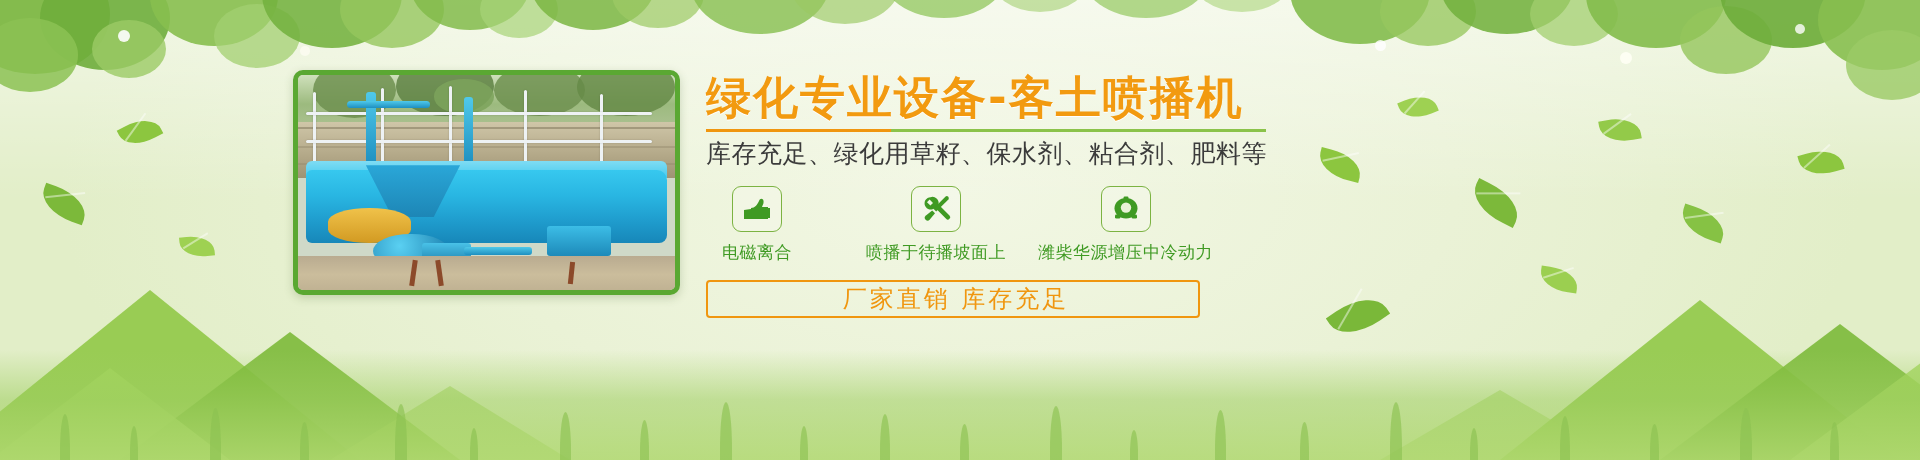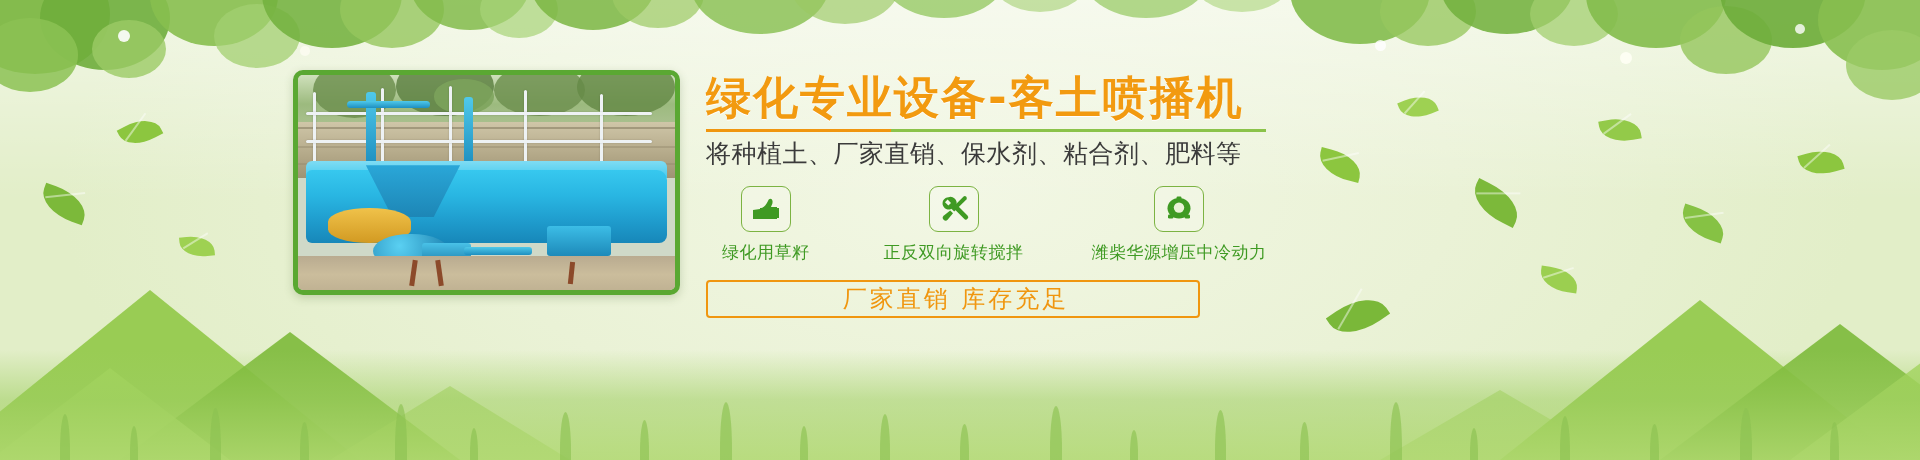--- a/index.html
+++ b/index.html
@@ -161,21 +161,21 @@
     border:1.5px solid #7cb342; border-radius:9px;
     background:rgba(255,255,255,.18);
     display:flex; align-items:center; justify-content:center;
   }
   .feature-label{
     margin-top:9px; font-size:17px; color:#3f9a23; white-space:nowrap;
     letter-spacing:.5px;
   }
   .f1{ margin-left:16px; }
   .f2{ margin-left:74px; }
-  .f3{ margin-left:68px; }
+  .f3{ margin-left:32px; }
 
   
   #cta{
     margin-top:16px; position:relative;
     width:494px; height:38px;
     border:2px solid #f0960f; border-radius:4px;
     display:flex; align-items:center;
   }
   #cta-slogan{
     flex:1; text-align:center;
@@ -348,45 +348,45 @@
       <div class="ph-leg" style="left:72%; bottom:3%; width:5px; height:10%; transform:rotate(6deg);"></div>
     </div>
   </div>
 
   <div id="copy">
 
     <div id="headline">绿化专业设备-客土喷播机</div>
 
     <div class="divider"></div>
 
-    <div class="sub">将种植土、厂家直销、保水剂、粘合剂、肥料等</div>
+    <div class="sub">库存充足、绿化用草籽、保水剂、粘合剂、肥料等</div>
 
     <div id="features">
 
       <div class="feature f1">
         <div class="feature-icon">
           <svg width="30" height="28" viewBox="0 0 30 28" aria-hidden="true">
             <path d="M2 15 L2 24 L9 24 L9 14 Z" fill="#3f9a23"></path>
             <path d="M9 13 C13 13 15 10 17 6 C18 3 21 3 21.5 6 C22 9 20 11 20 12 L26 12 L26 24 L9 24 Z" fill="#3f9a23"></path>
             <rect x="22" y="13" width="6" height="10" fill="#3f9a23"></rect>
           </svg>
         </div>
-        <div class="feature-label">绿化用草籽</div>
+        <div class="feature-label">电磁离合</div>
       </div>
 
       <div class="feature f2">
         <div class="feature-icon">
           <svg width="32" height="30" viewBox="0 0 32 30" aria-hidden="true">
             <path d="M10.5 3.2 a6.2 6.2 0 1 0 4.6 10.6 l11 11 a2.4 2.4 0 0 0 3.4 -3.4 l-11 -11 A6.2 6.2 0 0 0 10.5 3.2 Z
                      M9.6 5.6 l3.4 3.4 -2.6 2.6 -3.4 -3.4 Z" fill="#3f9a23"></path>
             <path d="M25.6 2.6 a2 2 0 0 1 2.8 2.8 L16.2 17.6 l-2.8 -2.8 Z" fill="#3f9a23"></path>
             <path d="M12.2 16.4 l2.8 2.8 -5.4 6.6 a2.6 2.6 0 0 1 -4 -4 Z" fill="#3f9a23"></path>
           </svg>
         </div>
-        <div class="feature-label">正反双向旋转搅拌</div>
+        <div class="feature-label">喷播于待播坡面上</div>
       </div>
 
       <div class="feature f3">
         <div class="feature-icon">
           <svg width="32" height="30" viewBox="0 0 32 30" aria-hidden="true">
             <path d="M16 4 C9.5 4 4.5 8.4 4.5 14.2 C4.5 20 9.5 24.4 16 24.4 C22.5 24.4 27.5 20 27.5 14.2 C27.5 8.4 22.5 4 16 4 Z" fill="#3f9a23"></path>
             <circle cx="16" cy="13.6" r="5.2" fill="#eaf2d6"></circle>
             <rect x="13.6" y="2.4" width="4.8" height="4" rx="1" fill="#3f9a23"></rect>
             <rect x="5" y="20.6" width="5.4" height="4" rx="1.4" fill="#3f9a23"></rect>
             <rect x="21.6" y="20.6" width="5.4" height="4" rx="1.4" fill="#3f9a23"></rect>

